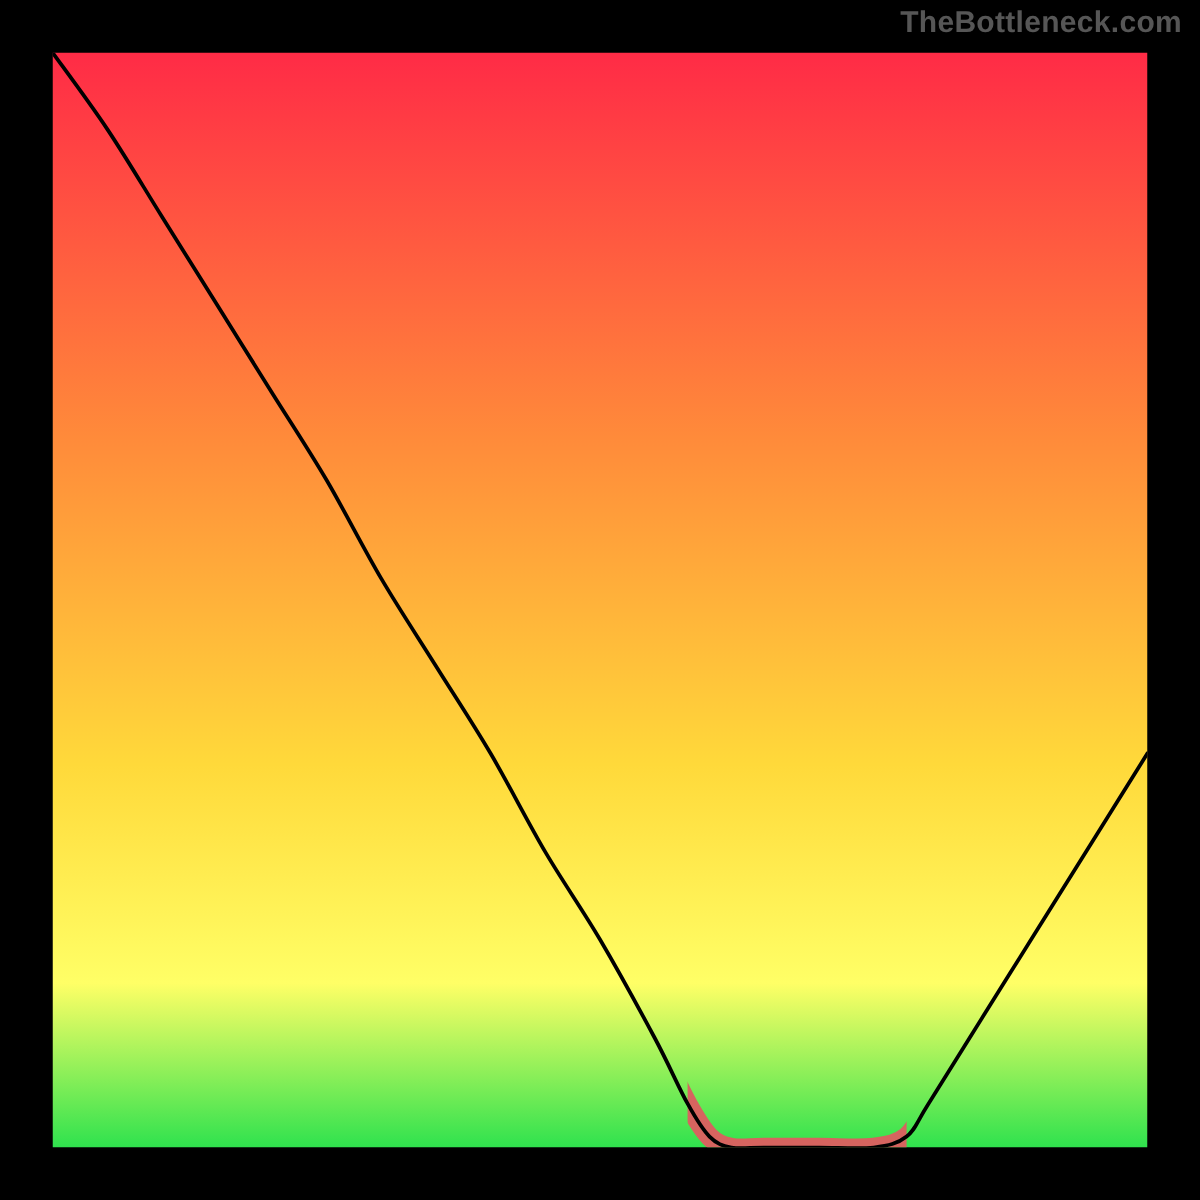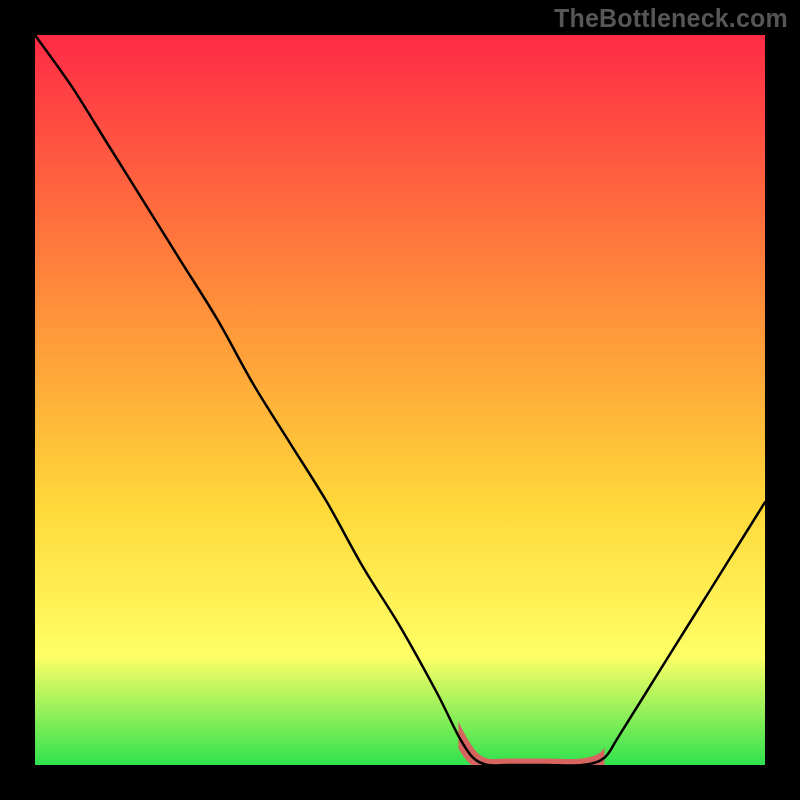--- a/index.html
+++ b/index.html
@@ -8,21 +8,21 @@
     position: relative;
     width: 800px;
     height: 800px;
     background: #000;
   }
   .attribution {
     position: absolute;
     top: 4px;
     right: 12px;
     font-family: Arial, Helvetica, sans-serif;
-    font-size: 25px;
+    font-size: 20px;
     font-weight: bold;
     color: #565656;
     letter-spacing: 0.2px;
   }
   .plot-area {
     position: absolute;
     left: 35px;
     top: 35px;
     width: 730px;
     height: 730px;

